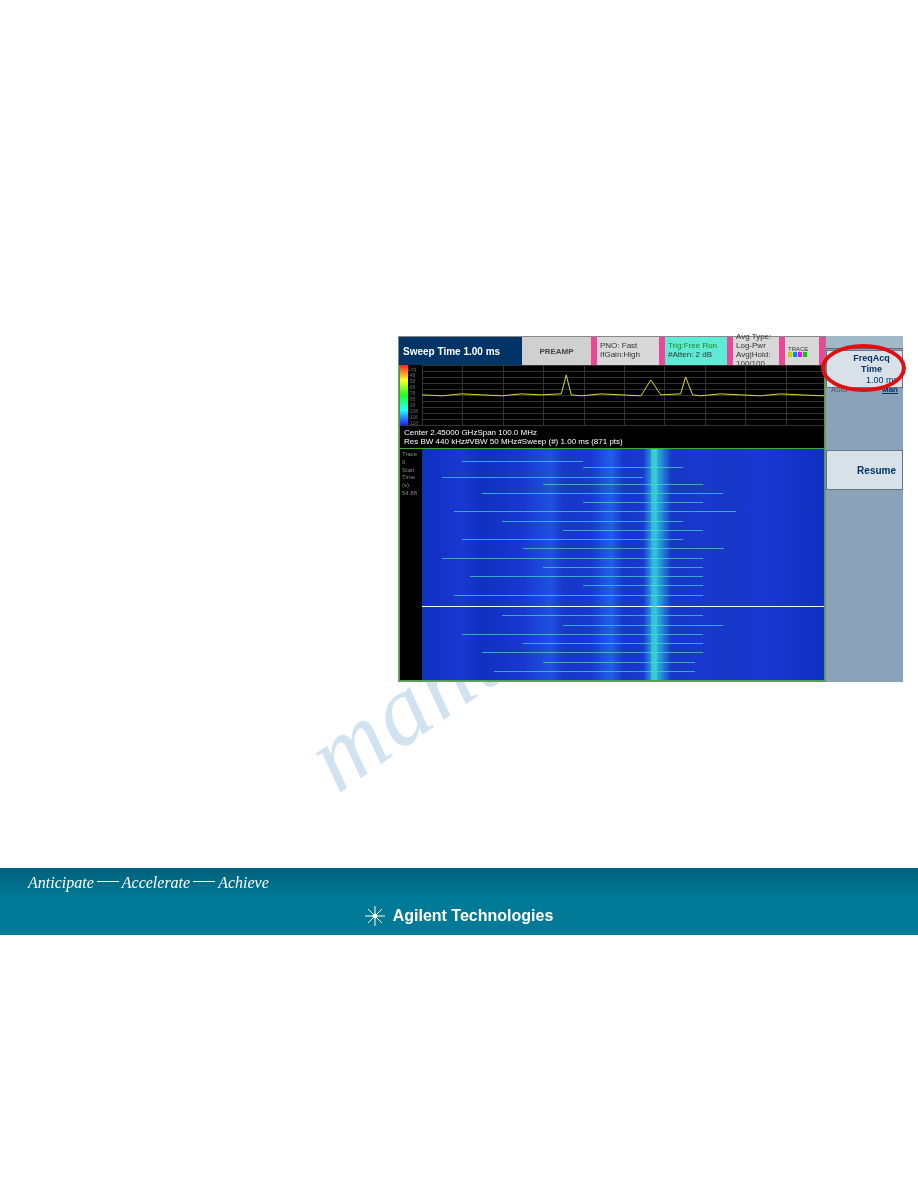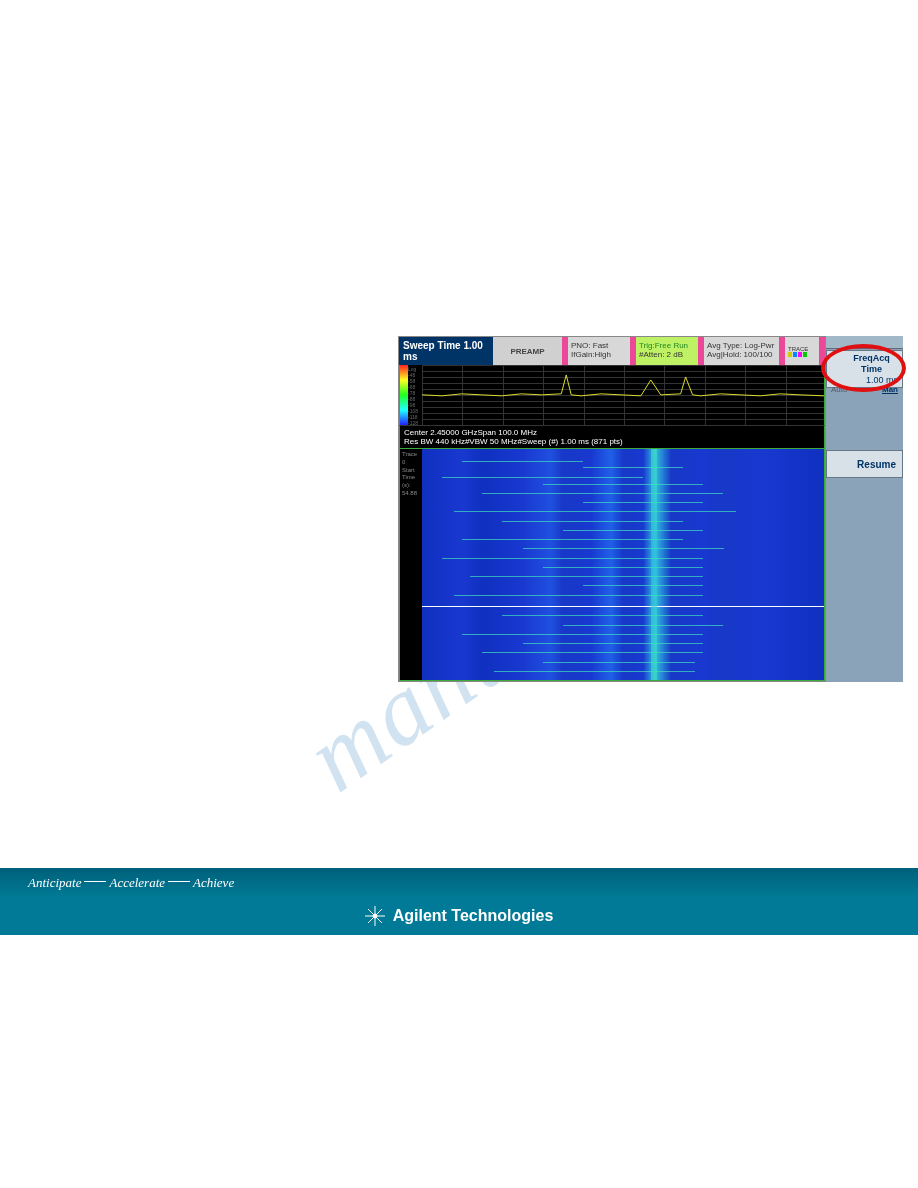--- a/index.html
+++ b/index.html
@@ -59,21 +59,21 @@
     display: flex;
     flex-direction: column;
     justify-content: center;
   }
   .sweep-label {
     background: #003366;
     color: #fff;
     font-weight: bold;
     font-size: 10px;
     padding: 2px 4px;
-    width: 94px;
+    width: 123px;
     display: flex;
     align-items: center;
   }
   .preamp-cell {
     width: 75px;
     background: #d0d0d0;
     text-align: center;
     font-weight: bold;
     color: #444;
     display: flex;
@@ -81,21 +81,21 @@
     justify-content: center;
   }
   .pno-cell {
     width: 68px;
     background: #d8d8d8;
     color: #333;
     line-height: 1.1;
   }
   .trig-cell {
     width: 68px;
-    background: #bef264;
+    background: #5eead4;
     color: #228822;
     line-height: 1.1;
   }
   .avg-cell {
     flex: 1;
     background: #d8d8d8;
     color: #333;
     line-height: 1.1;
   }
   .trace-cell {
@@ -243,21 +243,21 @@
     border: 4px solid #e01010;
     border-radius: 50%;
     pointer-events: none;
     z-index: 5;
   }
   .resume-btn {
     position: absolute;
     top: 114px;
     left: 0;
     right: 0;
-    height: 28px;
+    height: 40px;
     background: #d8e0e8;
     border: 1px solid #667788;
     font-size: 10px;
     font-weight: bold;
     color: #003366;
     display: flex;
     align-items: center;
     justify-content: flex-end;
     padding: 0 6px;
   }
@@ -278,21 +278,21 @@
     display: flex;
     flex-direction: column;
   }
   .tagline-row {
     height: 29px;
     background: linear-gradient(to bottom, #00607a 0%, #007a96 100%);
     display: flex;
     align-items: center;
     padding-left: 28px;
     color: #fff;
-    font-size: 13px;
+    font-size: 16px;
     font-style: italic;
     font-family: Georgia, serif;
   }
   .tagline-row .underline { display: inline-block; width: 22px; height: 1px; background: #fff; margin: 0 3px 3px 3px; vertical-align: middle; }
   .brand-row {
     flex: 1;
     background: #007a96;
     display: flex;
     align-items: center;
     justify-content: center;

